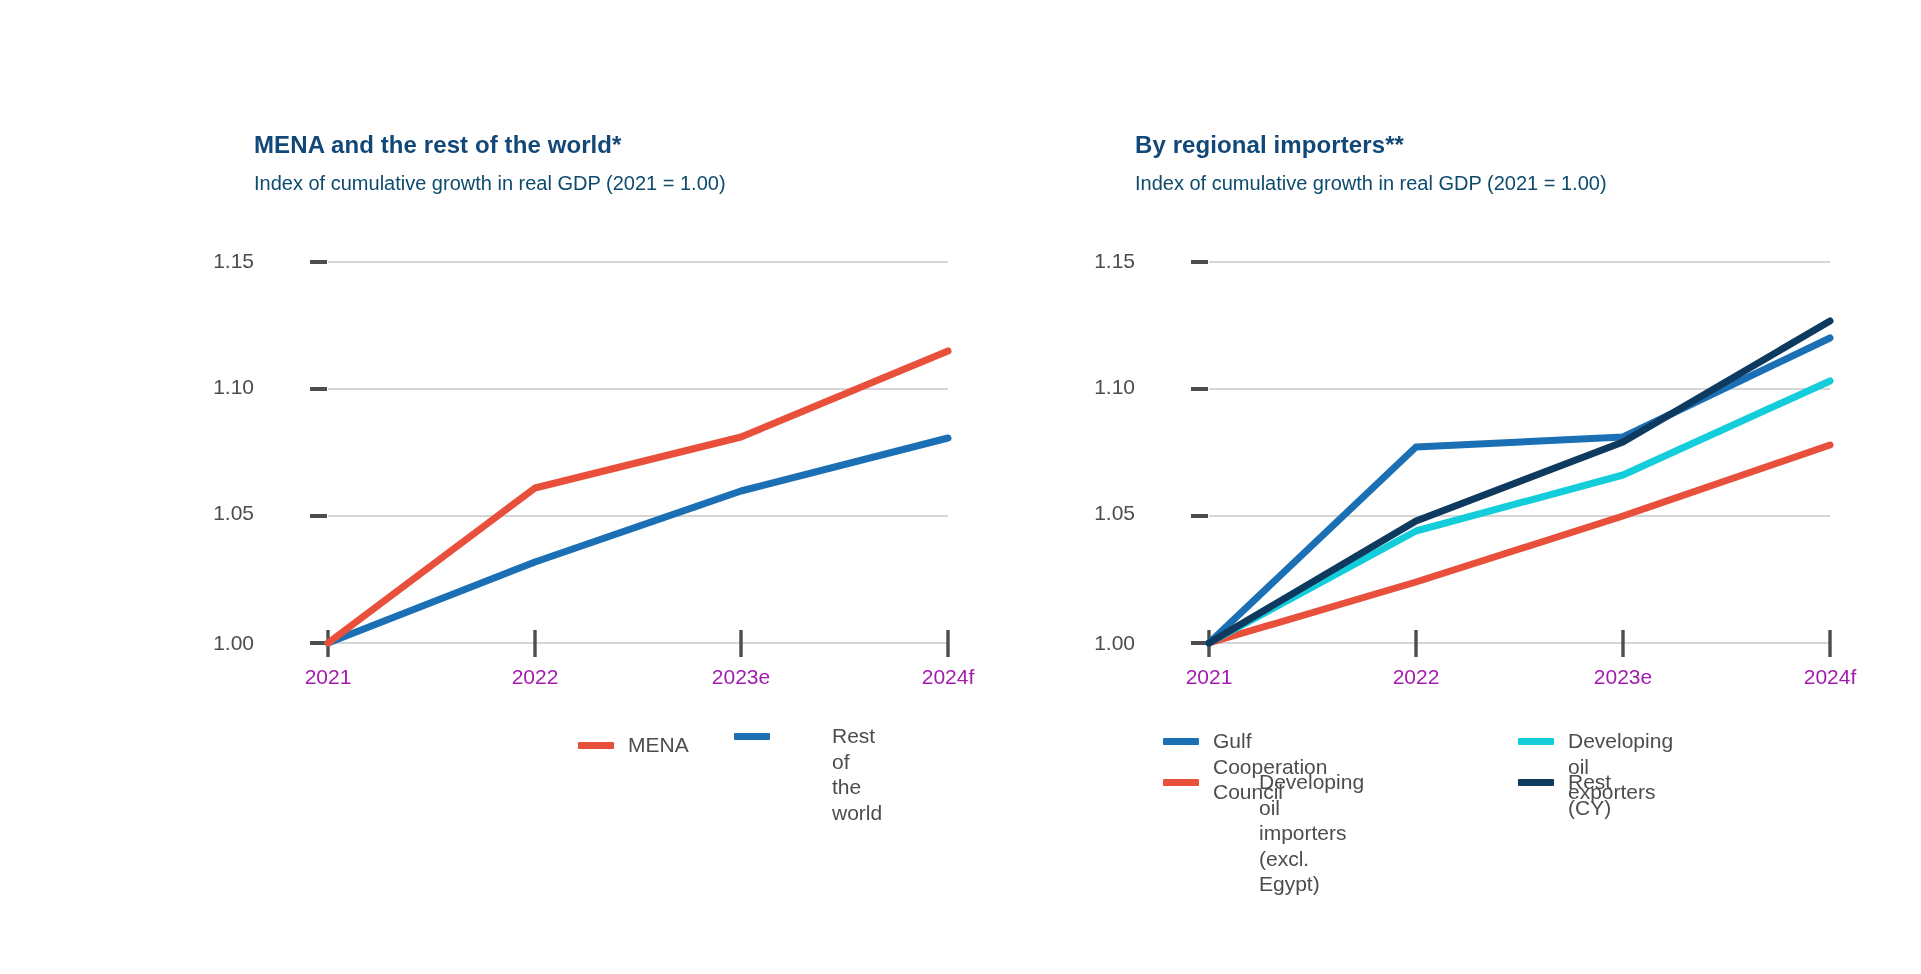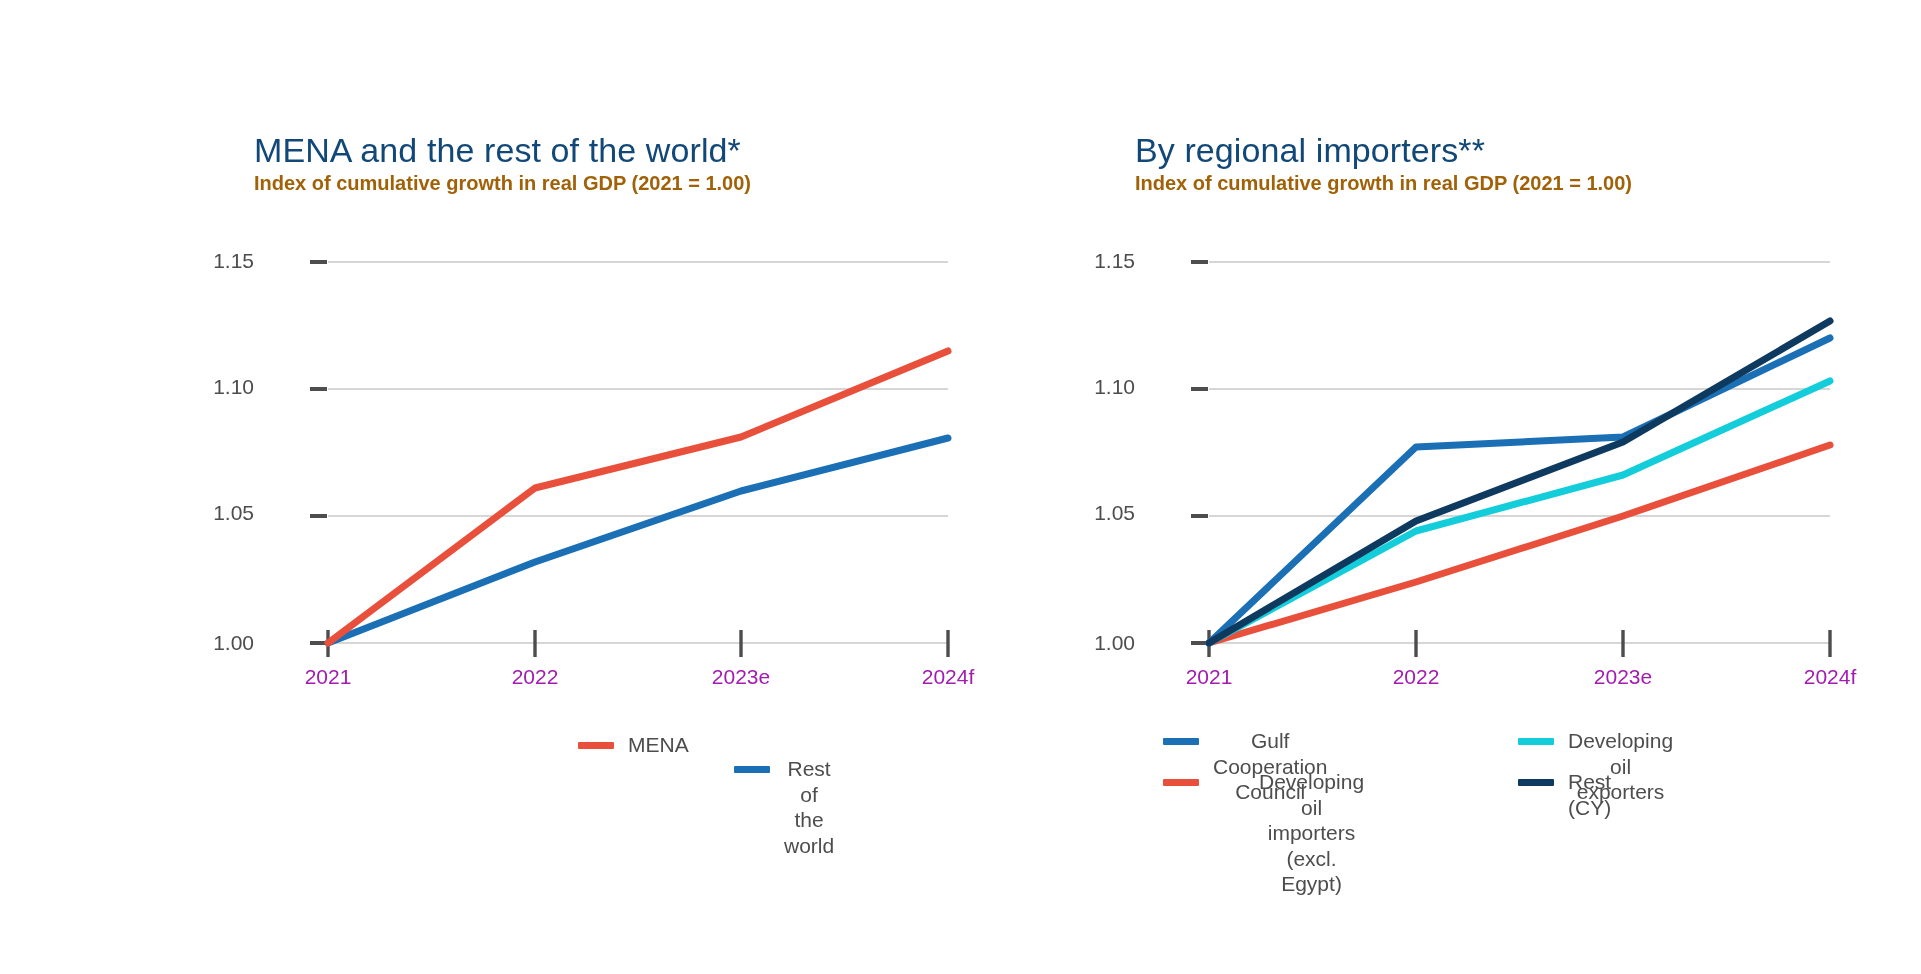--- a/index.html
+++ b/index.html
@@ -12,31 +12,31 @@
     overflow:hidden;
   }
   .board{position:relative;width:1921px;height:974px;}
 
   .panel{position:absolute;top:0;height:974px;}
   #panel-left{left:0;width:960px;}
   #panel-right{left:880px;width:1041px;}
 
   .panel-title{
     position:absolute;
-    font-size:34px;
-    font-weight:400;
+    font-size:24px;
+    font-weight:700;
     color:#114878;
     letter-spacing:.1px;
     white-space:nowrap;
   }
   .panel-subtitle{
     position:absolute;
     font-size:20px;
-    font-weight:700;
-    color:#a16207;
+    font-weight:400;
+    color:#0c4a6e;
     white-space:nowrap;
   }
 
   
   .plot{
     position:absolute;
     overflow:visible;
   }
   .plot svg{display:block;overflow:visible;}
 
@@ -57,21 +57,20 @@
     transform:translateX(-50%);
   }
 
   
   .legend{position:absolute;}
   .legend-item{
     position:absolute;
     display:flex;
     align-items:flex-start;
     white-space:nowrap;
-    text-align:center;
   }
   .legend-swatch{
     display:inline-block;
     width:36px;height:7px;
     border-radius:1px;
     margin-top:10px;
     flex:0 0 auto;
   }
   .legend-text{
     font-size:21px;
@@ -130,21 +129,21 @@
     <div class="xlabel" style="left:328px;top:665px;">2021</div>
     <div class="xlabel" style="left:535px;top:665px;">2022</div>
     <div class="xlabel" style="left:741px;top:665px;">2023e</div>
     <div class="xlabel" style="left:948px;top:665px;">2024f</div>
 
     <div class="legend" style="left:0;top:0;">
       <div class="legend-item" style="left:578px;top:732px;">
         <span class="legend-swatch" style="background:#E8503C;"></span>
         <span class="legend-text">MENA</span>
       </div>
-      <div class="legend-item" style="left:734px;top:756px;">
+      <div class="legend-item" style="left:734px;top:723px;gap:48px;">
         <span class="legend-swatch" style="background:#1B6FB4;"></span>
         <span class="legend-text">Rest of the world</span>
       </div>
     </div>
   </div>
 
   <div class="panel" id="panel-right">
 
     <div class="panel-title" style="left:255px;top:131px;">By regional importers**</div>
 

